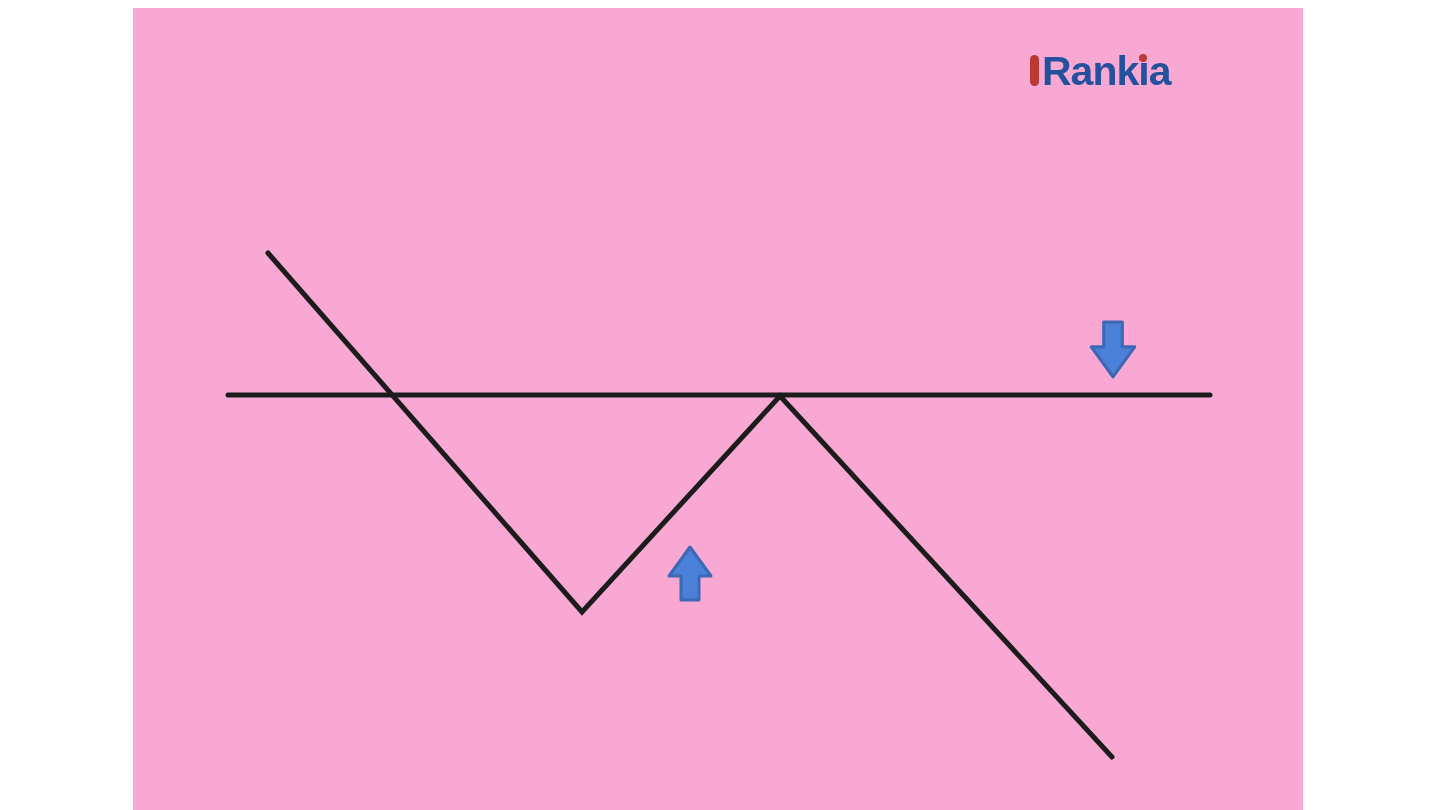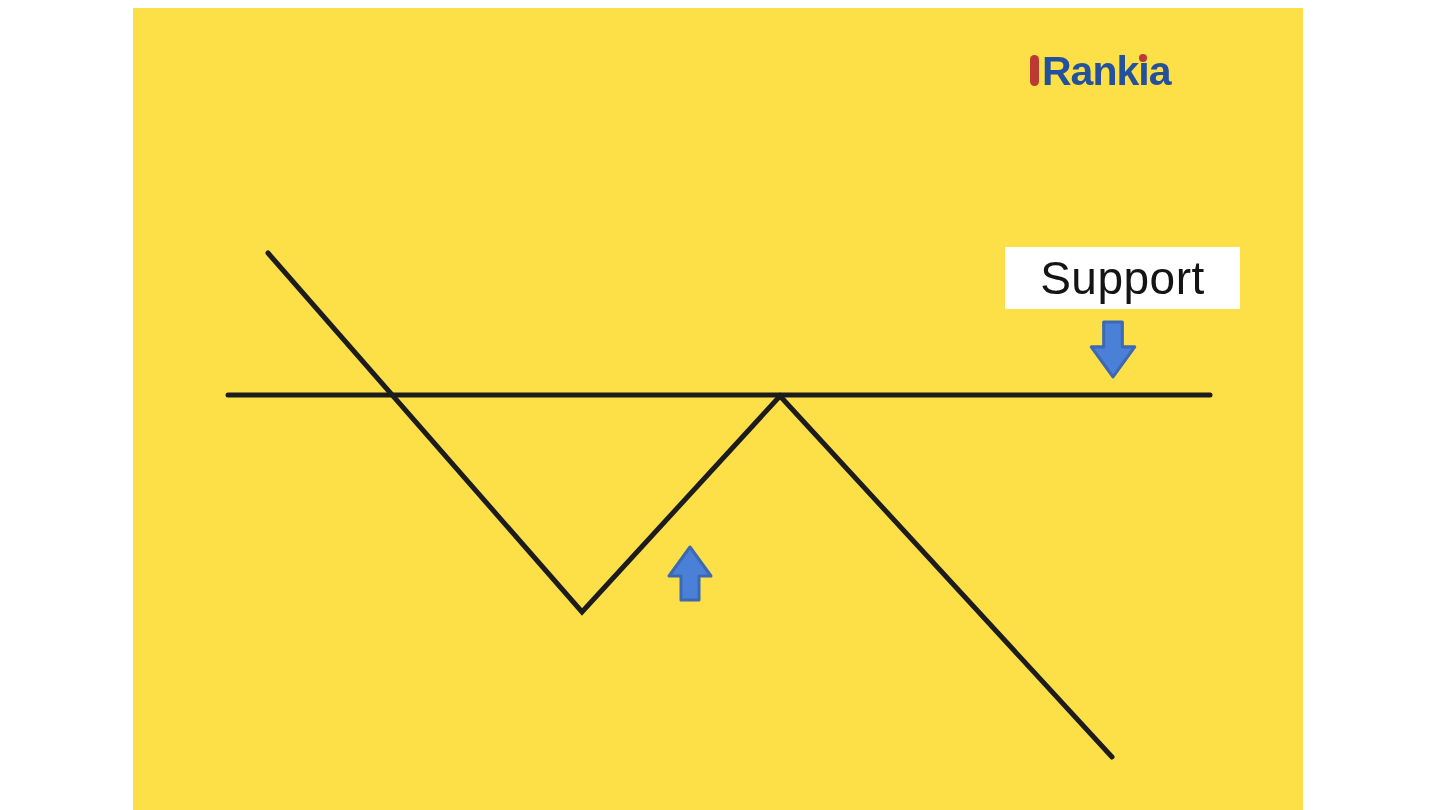--- a/index.html
+++ b/index.html
@@ -7,21 +7,21 @@
     width: 1440px; height: 810px;
     background: #ffffff;
     overflow: hidden;
     font-family: "Liberation Sans", "DejaVu Sans", sans-serif;
   }
   .page { position: relative; width: 1440px; height: 810px; background:#ffffff; }
   .canvas {
     position: absolute;
     left: 133px; top: 8px;
     width: 1170px; height: 802px;
-    background: #fde047;
+    background: #f9a8d4;
   }
   .lines-svg {
     position: absolute; left: 0; top: 0;
     width: 1170px; height: 802px;
   }
   .label {
     position: absolute;
     display: flex; align-items: center; justify-content: center;
     background: #ffffff;
     color: #141414;
@@ -77,21 +77,20 @@
     <svg class="lines-svg" viewBox="0 0 1170 802" xmlns="http://www.w3.org/2000/svg">
       <polyline fill="none" stroke="#1c1c1c" stroke-width="5" stroke-linecap="round" points="95,387 1077,387"></polyline>
       <polyline fill="none" stroke="#1c1c1c" stroke-width="5" stroke-linecap="round" stroke-linejoin="miter" points="135,245 449,604 647,388 979,749"></polyline>
     </svg>
 
     <div class="logo">
       <span class="logo-bar"></span>
       <span class="logo-text"><span>Rank</span><span class="logo-i"><span>ı</span><span class="logo-dot"></span></span><span>a</span></span>
     </div>
 
-    <div class="label label-support">Support</div>
 
     <svg class="arrow arrow-down" viewBox="0 0 48 58" xmlns="http://www.w3.org/2000/svg">
       <polygon fill="#4a80d8" stroke="#3c68b4" stroke-width="3" stroke-linejoin="round" points="15,2 33,2 33,26 45,26 24,55 3,26 15,26"></polygon>
     </svg>
 
 
     <svg class="arrow arrow-up" viewBox="0 0 48 58" xmlns="http://www.w3.org/2000/svg">
       <polygon fill="#4a80d8" stroke="#3c68b4" stroke-width="3" stroke-linejoin="round" points="24,3 45,32 33,32 33,56 15,56 15,32 3,32"></polygon>
     </svg>
 

